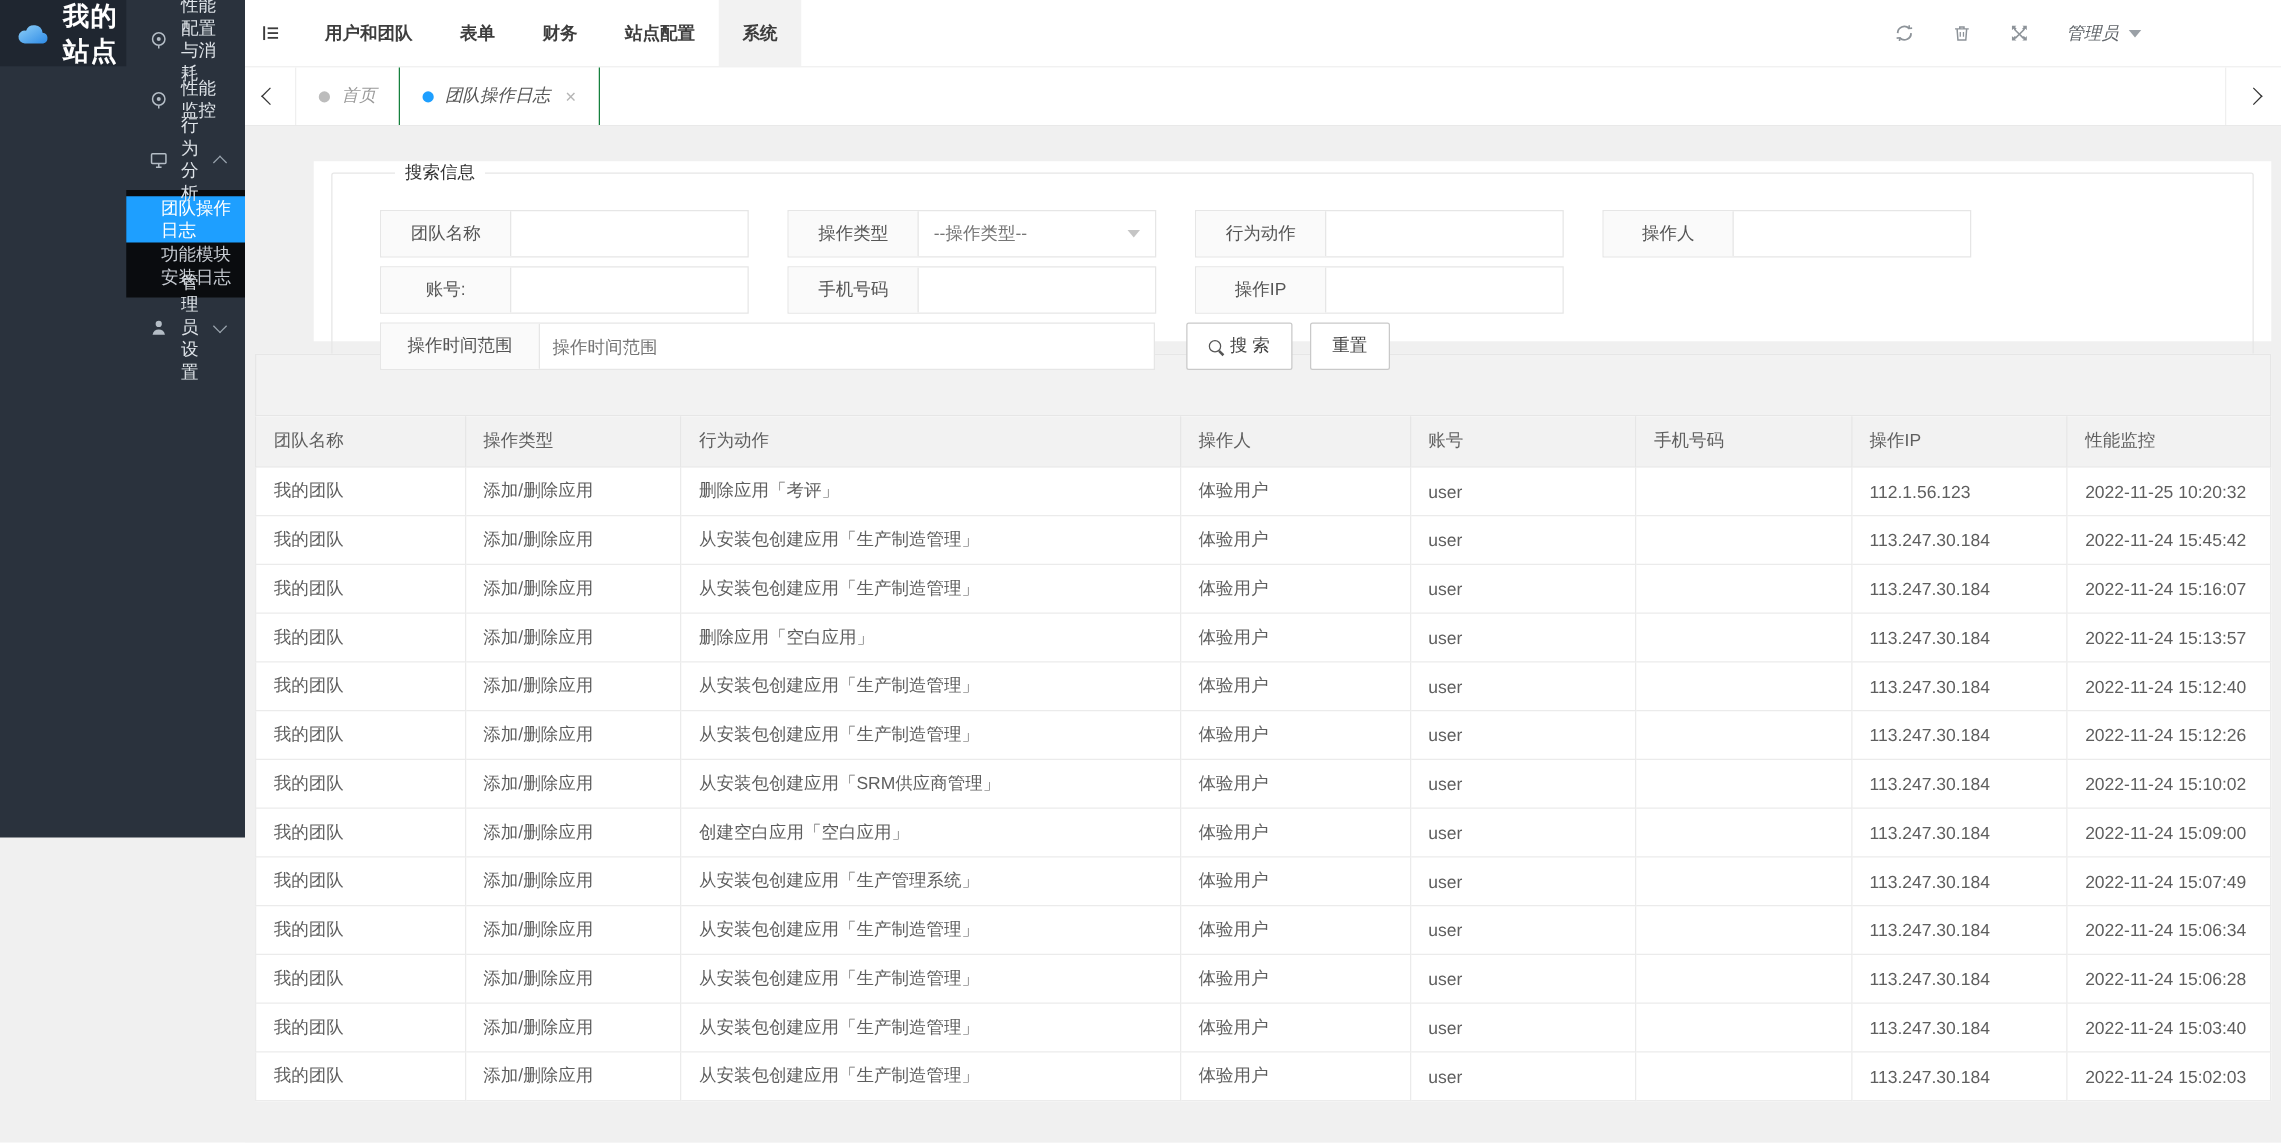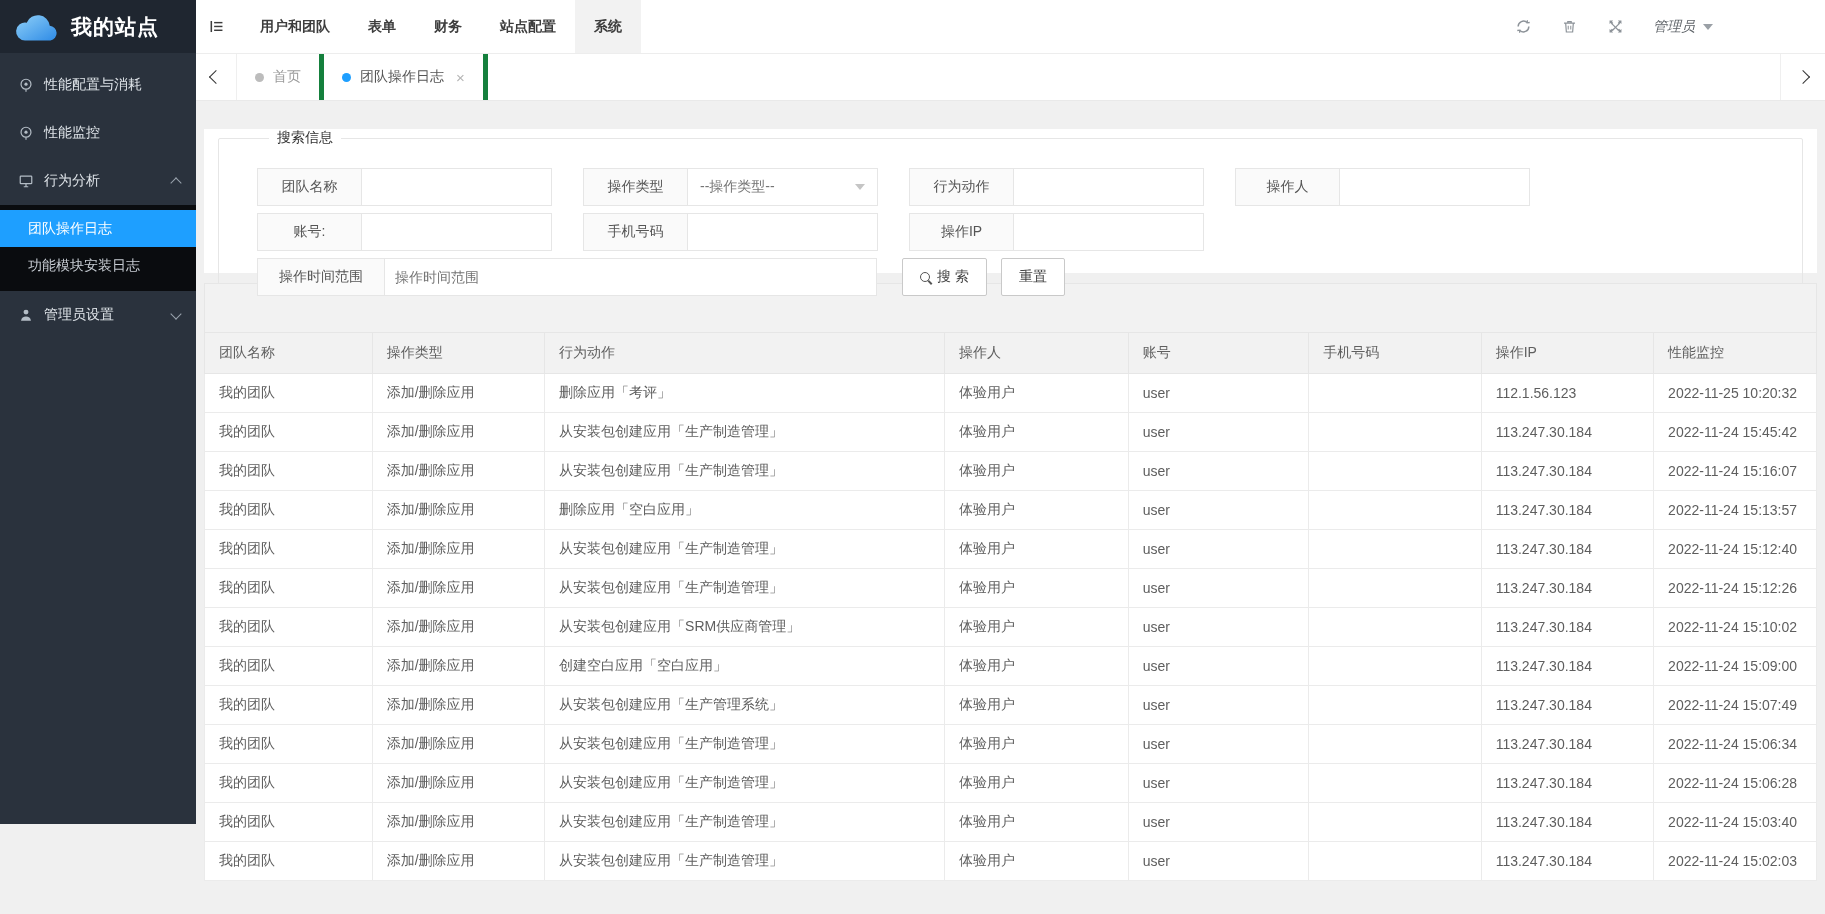--- a/index.html
+++ b/index.html
@@ -1,20 +1,20 @@
 <!DOCTYPE html>
 <html><head>
 <meta charset="utf-8">
 <style>
   html,body{margin:0;padding:0;}
   body{width:1825px;height:914px;overflow:hidden;font-family:"Liberation Sans","DejaVu Sans",sans-serif;background:#f0f0f0;}
   .app{display:flex;width:1825px;height:914px;}
 
   
-  .sidebar{width:196px;min-width:196px;height:824px;background:#2A323D;display:flex;flex-direction:column;}
+  .sidebar{width:196px;min-width:196px;height:670px;background:#2A323D;display:flex;flex-direction:row;}
   .logo{height:53px;background:#1F2630;display:flex;align-items:center;padding-left:13px;gap:10px;cursor:pointer;}
   .logo svg{width:48px;height:30px;}
   .logo-text{color:#fff;font-size:21px;font-weight:bold;letter-spacing:1px;}
   .side-nav{padding-top:8px;}
   .side-item{height:48px;display:flex;align-items:center;padding:0 16px 0 18px;color:#dfe4e9;font-size:14px;cursor:pointer;}
   .sicon{width:16px;height:16px;margin-right:10px;color:#b4bdc6;display:flex;align-items:center;justify-content:center;}
   .sicon svg{width:16px;height:16px;}
   .side-item .lbl{flex:1;}
   .chev{width:7px;height:7px;border-right:1.5px solid #99a3ad;border-bottom:1.5px solid #99a3ad;}
   .chev.down{transform:rotate(45deg);margin-top:-3px;}
@@ -35,31 +35,31 @@
   .admin{color:#5f6469;font-size:14px;display:flex;align-items:center;gap:8px;cursor:pointer;margin-right:112px;font-style:italic;}
   .caret{width:0;height:0;border-left:5px solid transparent;border-right:5px solid transparent;border-top:6px solid #9aa0a6;}
 
   .tabbar{height:46px;background:#fff;display:flex;align-items:stretch;border-bottom:1px solid #e9e9e9;}
   .tab-arrow{width:40px;display:flex;align-items:center;justify-content:center;border-right:1px solid #efefef;cursor:pointer;}
   .tab-arrow.right{margin-left:auto;border-left:1px solid #efefef;border-right:none;width:44px;}
   .achev{width:9px;height:9px;border-right:1.8px solid #333;border-bottom:1.8px solid #333;}
   .achev.left{transform:rotate(135deg);}
   .achev.right{transform:rotate(-45deg);}
   .tabs{display:flex;}
-  .tab{display:flex;align-items:center;padding:0 18px;border-right:5px solid #15803d;font-size:14px;color:#9b9b9b;cursor:pointer;gap:9px;}
+  .tab{display:flex;align-items:center;padding:0 18px;border-right:1px solid #15803d;font-size:14px;color:#9b9b9b;cursor:pointer;gap:9px;font-style:italic;}
   .tab .dot{width:9px;height:9px;border-radius:50%;background:#bcbcbc;}
   .tab.active{color:#555;}
   .tab.active .dot{background:#1E9FFF;}
   .tclose{color:#b5b5b5;font-size:15px;margin-left:3px;}
   .tclose:empty{display:none;}
 
   
   .content{flex:1;background:#f0f0f0;padding:8px 8px 0;overflow:hidden;}
   .card{background:#fff;}
-  .search-card{height:144px;margin-bottom:10px;box-sizing:border-box;}
+  .search-card{height:144px;margin-bottom:10px;box-sizing:border-box;margin-left:47px;}
   fieldset.search-fs{margin:20px 14px 0;border:1px solid #e6e6e6;padding:21px 0 22px 38px;border-radius:2px;}
   legend.search-legend{margin-left:12px;padding:0 8px;font-size:14px;color:#333;}
   .frow{display:flex;margin-bottom:7px;}
   .frow:last-child{margin-bottom:0;}
   .fgroup{display:flex;width:295px;margin-right:31px;border:1px solid #e6e6e6;height:38px;box-sizing:border-box;background:#fff;}
   .flabel{width:103px;background:#fafafa;border-right:1px solid #e6e6e6;display:flex;align-items:center;justify-content:center;font-size:14px;color:#555;}
   .finput{flex:1;border:none;outline:none;padding:0 10px;font-size:14px;color:#333;min-width:0;background:transparent;}
   .finput::placeholder{color:#757575;opacity:1;}
   .fselect{flex:1;display:flex;align-items:center;padding:0 12px;color:#757575;font-size:14px;position:relative;cursor:pointer;}
   .fselect .caret{position:absolute;right:12px;border-top-color:#c5c5c5;}

